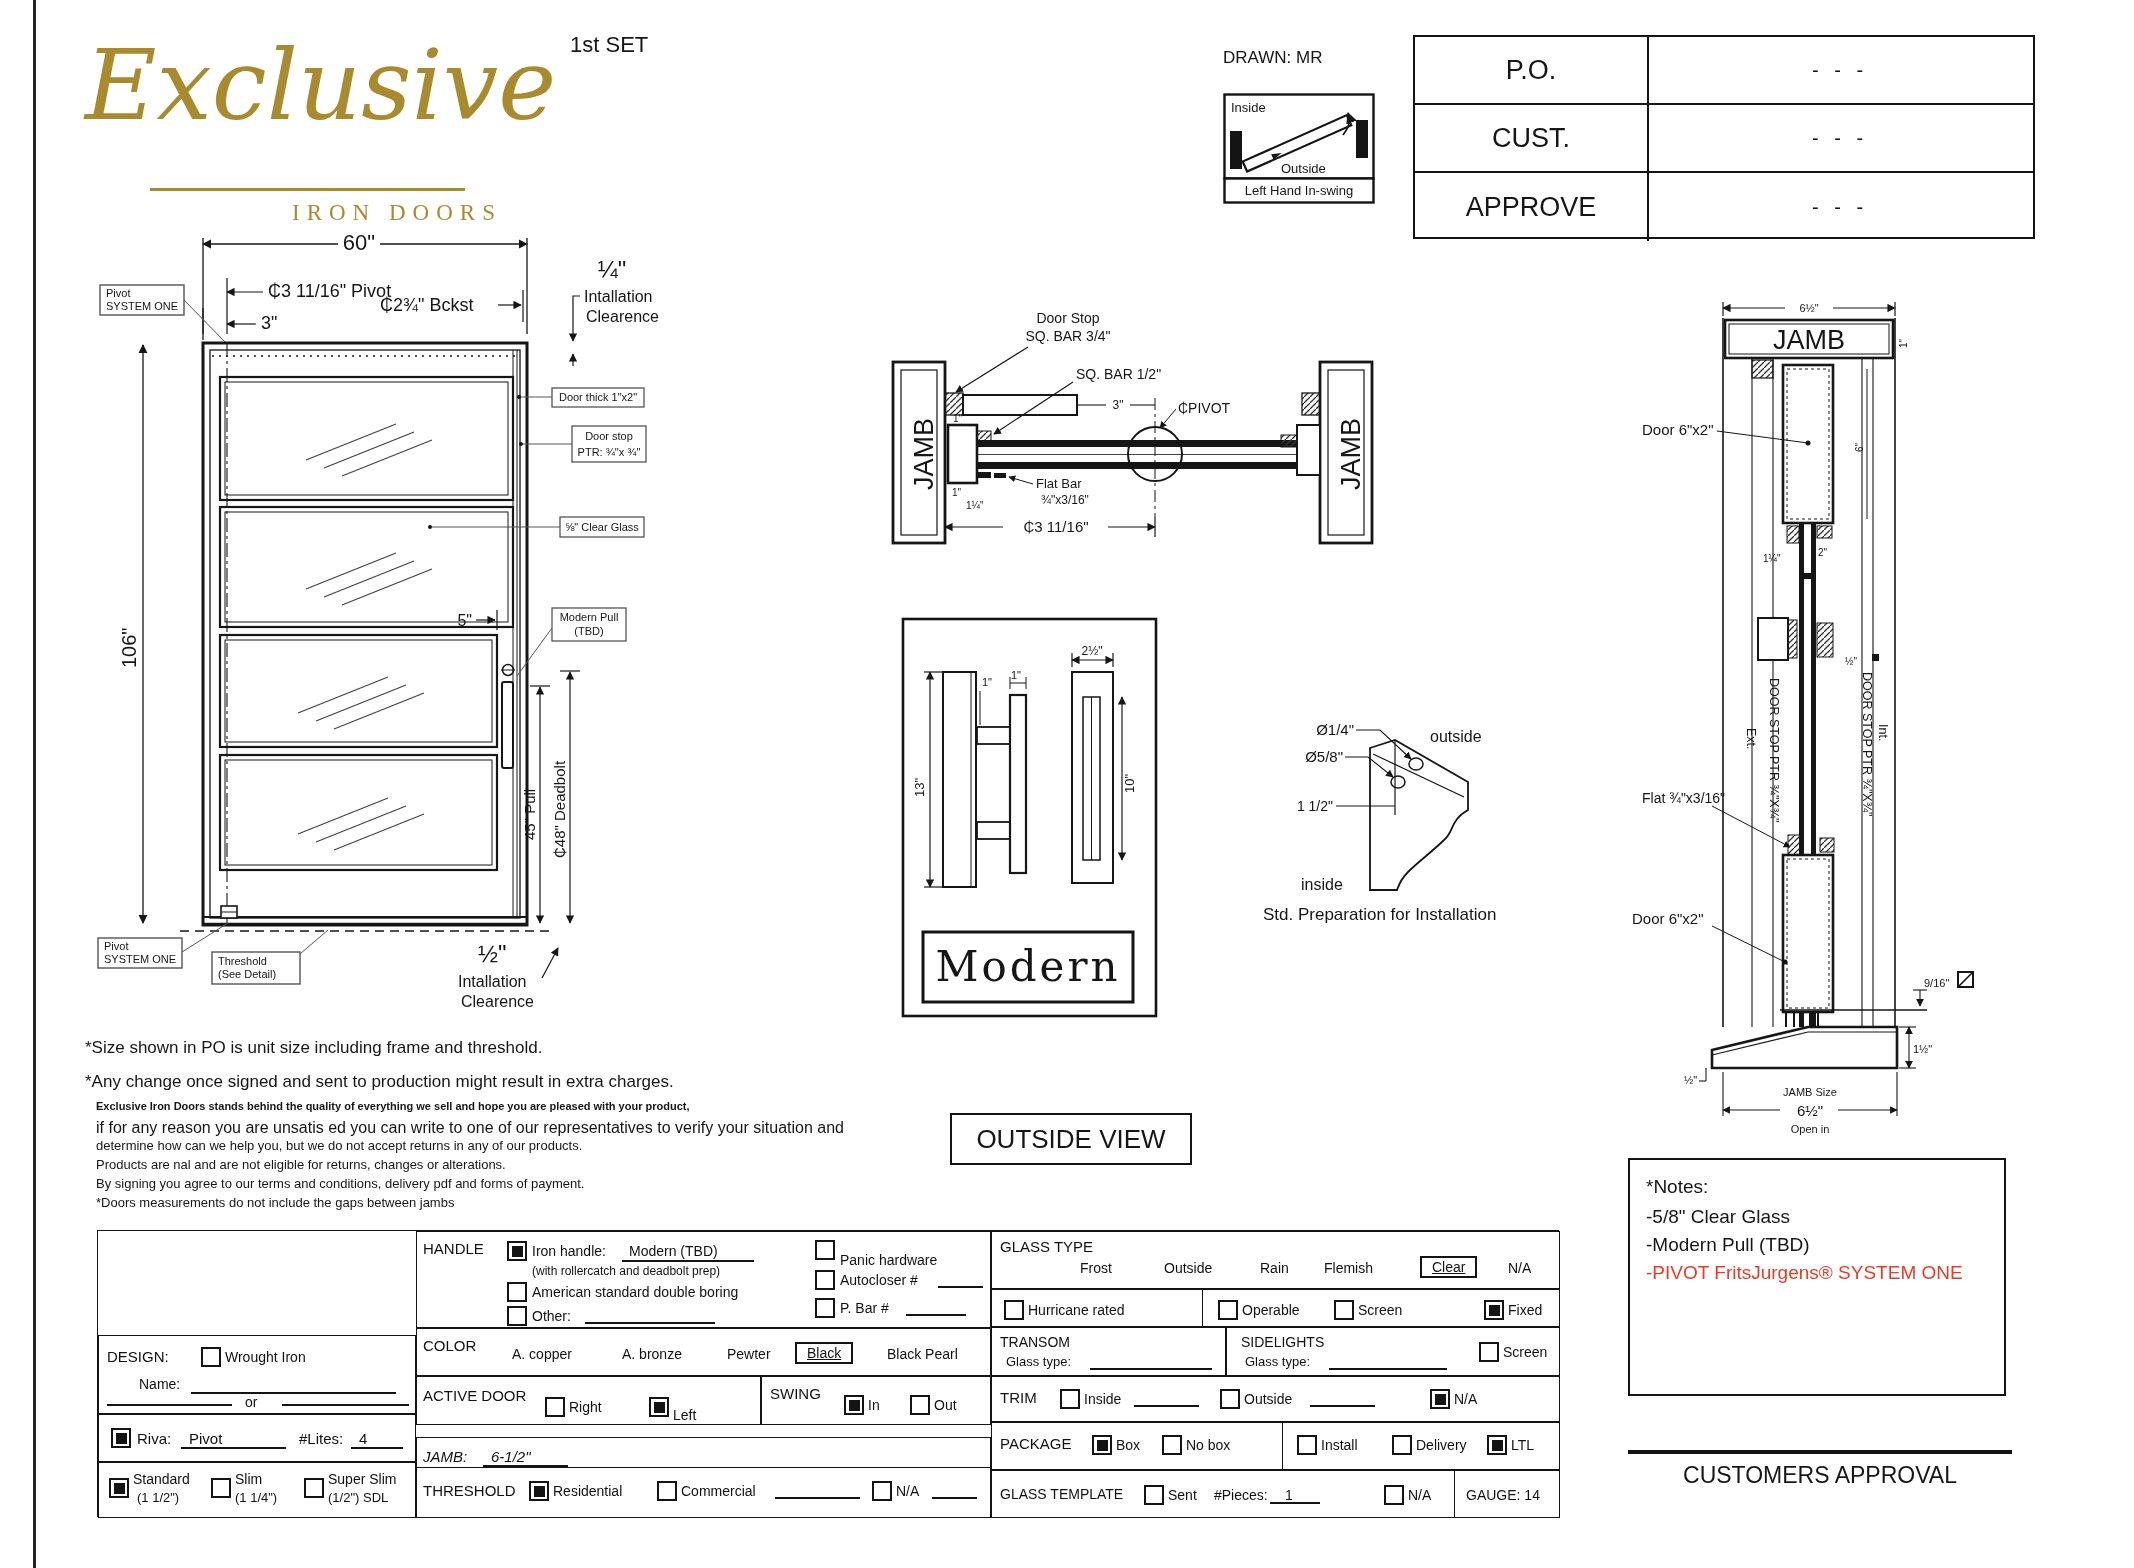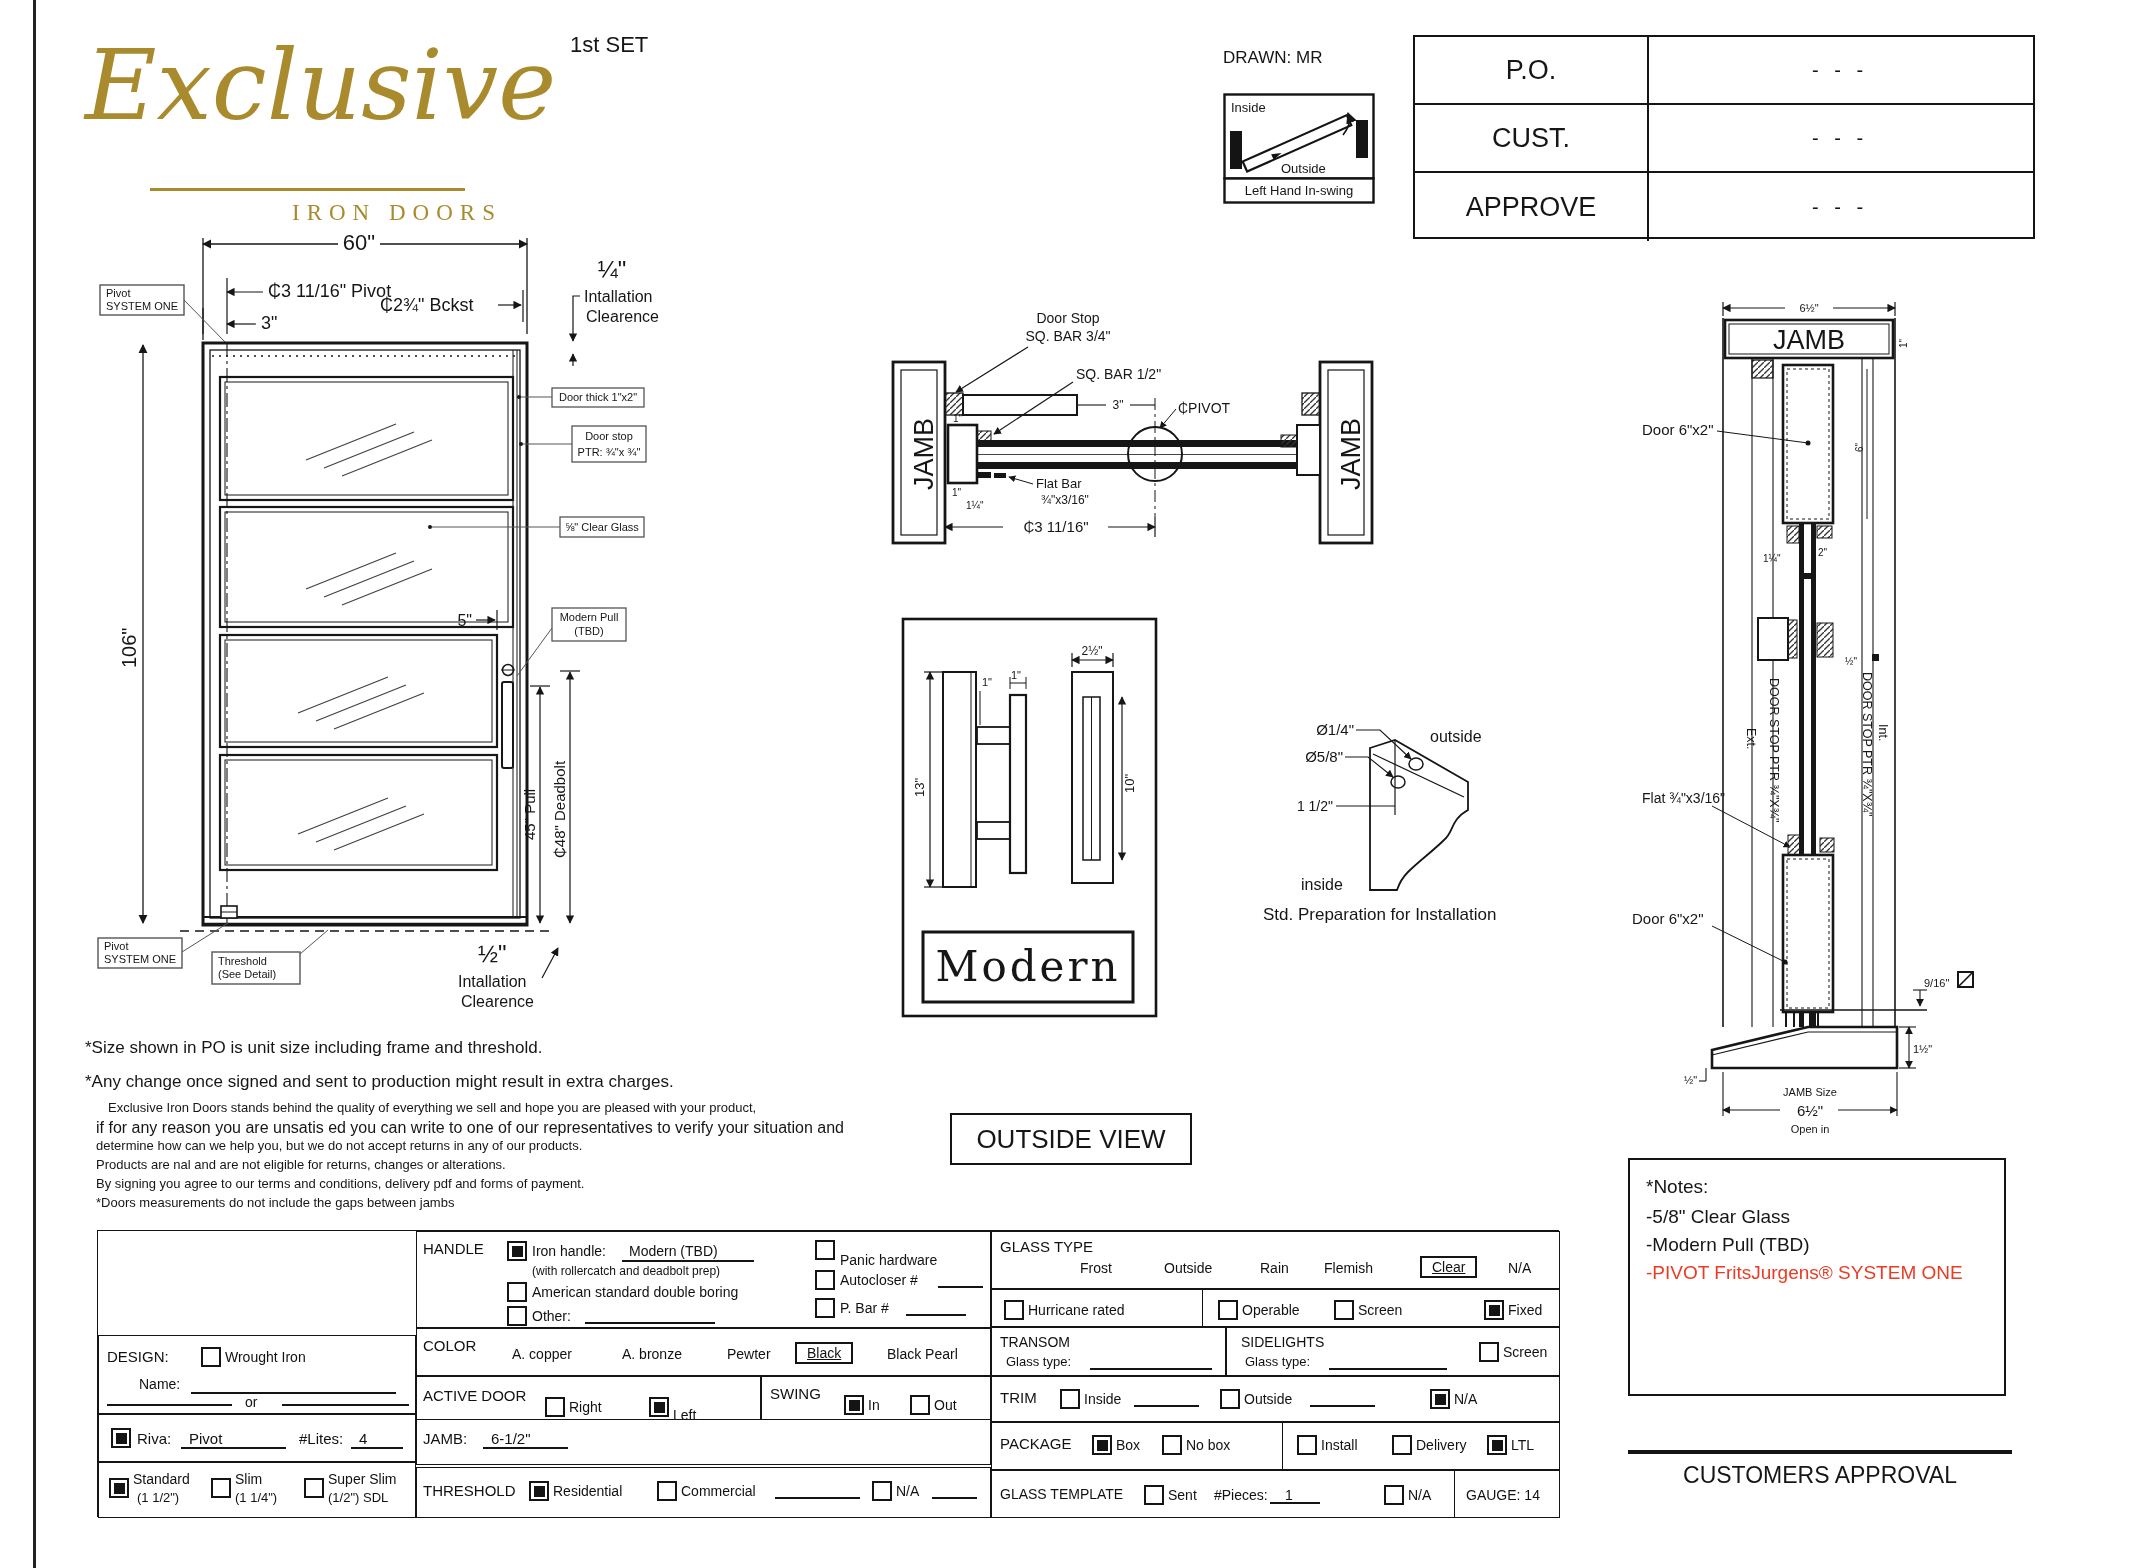--- a/index.html
+++ b/index.html
@@ -440,21 +440,21 @@
     <text x="190" y="826" font-size="15" text-anchor="middle">6½"</text>
     <text x="190" y="843" font-size="11" text-anchor="middle">Open in</text>
   </svg>
 
   <div class="abs" style="left:950px;top:1113px;width:242px;height:52px;border:2.6px solid #141414;box-sizing:border-box;display:flex;align-items:center;justify-content:center;">
     <span class="t" style="position:static;font-size:26px;">OUTSIDE VIEW</span>
   </div>
 
   <div class="t" style="left:85px;top:1038px;font-size:17px;">*Size shown in PO is unit size including frame and threshold.</div>
   <div class="t" style="left:85px;top:1072px;font-size:17px;">*Any change once signed and sent to production might result in extra charges.</div>
-  <div class="t" style="left:108px;top:1100px;font-size:13px;">Exclusive Iron Doors stands behind the quality of everything we sell and hope you are pleased with your product,</div>
+  <div class="t" style="left:96px;top:1100px;font-size:11px;font-weight:bold;">Exclusive Iron Doors stands behind the quality of everything we sell and hope you are pleased with your product,</div>
   <div class="t" style="left:96px;top:1119px;font-size:16px;">if for any reason you are unsatis ed you can write to one of our representatives to verify your situation and</div>
   <div class="t" style="left:96px;top:1138px;font-size:13px;">determine how can we help you, but we do not accept returns in any of our products.</div>
   <div class="t" style="left:96px;top:1157px;font-size:13px;">Products are  nal and are not eligible for returns, changes or alterations.</div>
   <div class="t" style="left:96px;top:1176px;font-size:13px;">By signing you agree to our terms and conditions, delivery pdf and forms of payment.</div>
   <div class="t" style="left:96px;top:1195px;font-size:13px;">*Doors measurements do not include the gaps between jambs</div>
 
   <div class="notesbox">
     <div class="t" style="left:16px;top:16px;font-size:19px;">*Notes:</div>
     <div class="t" style="left:16px;top:46px;font-size:19px;">-5/8" Clear Glass</div>
     <div class="t" style="left:16px;top:74px;font-size:19px;">-Modern Pull (TBD)</div>
@@ -540,21 +540,21 @@
     </div>
 
     <div class="cell" style="left:663px;top:145px;width:230px;height:49px;">
       <span class="fl fs15" style="left:8px;top:8px;">SWING</span>
       <span class="cb checked" style="left:82px;top:18px;"></span>
       <span class="fl" style="left:106px;top:20px;">In</span>
       <span class="cb" style="left:148px;top:18px;"></span>
       <span class="fl" style="left:172px;top:20px;">Out</span>
     </div>
 
-    <div class="cell" style="left:318px;top:188px;width:575px;height:46px;">
+    <div class="cell" style="left:318px;top:206px;width:575px;height:35px;font-style:italic;">
       <span class="fl fs15" style="left:6px;top:10px;">JAMB:</span>
       <span class="fl fs15" style="left:74px;top:10px;">6-1/2"</span>
       <span class="ul" style="left:66px;top:11px;width:85px;height:16px;"></span>
     </div>
 
     <div class="cell" style="left:318px;top:236px;width:575px;height:51px;">
       <span class="fl fs15" style="left:6px;top:14px;">THRESHOLD</span>
       <span class="cb checked" style="left:112px;top:13px;"></span>
       <span class="fl" style="left:136px;top:15px;">Residential</span>
       <span class="cb" style="left:240px;top:13px;"></span>

